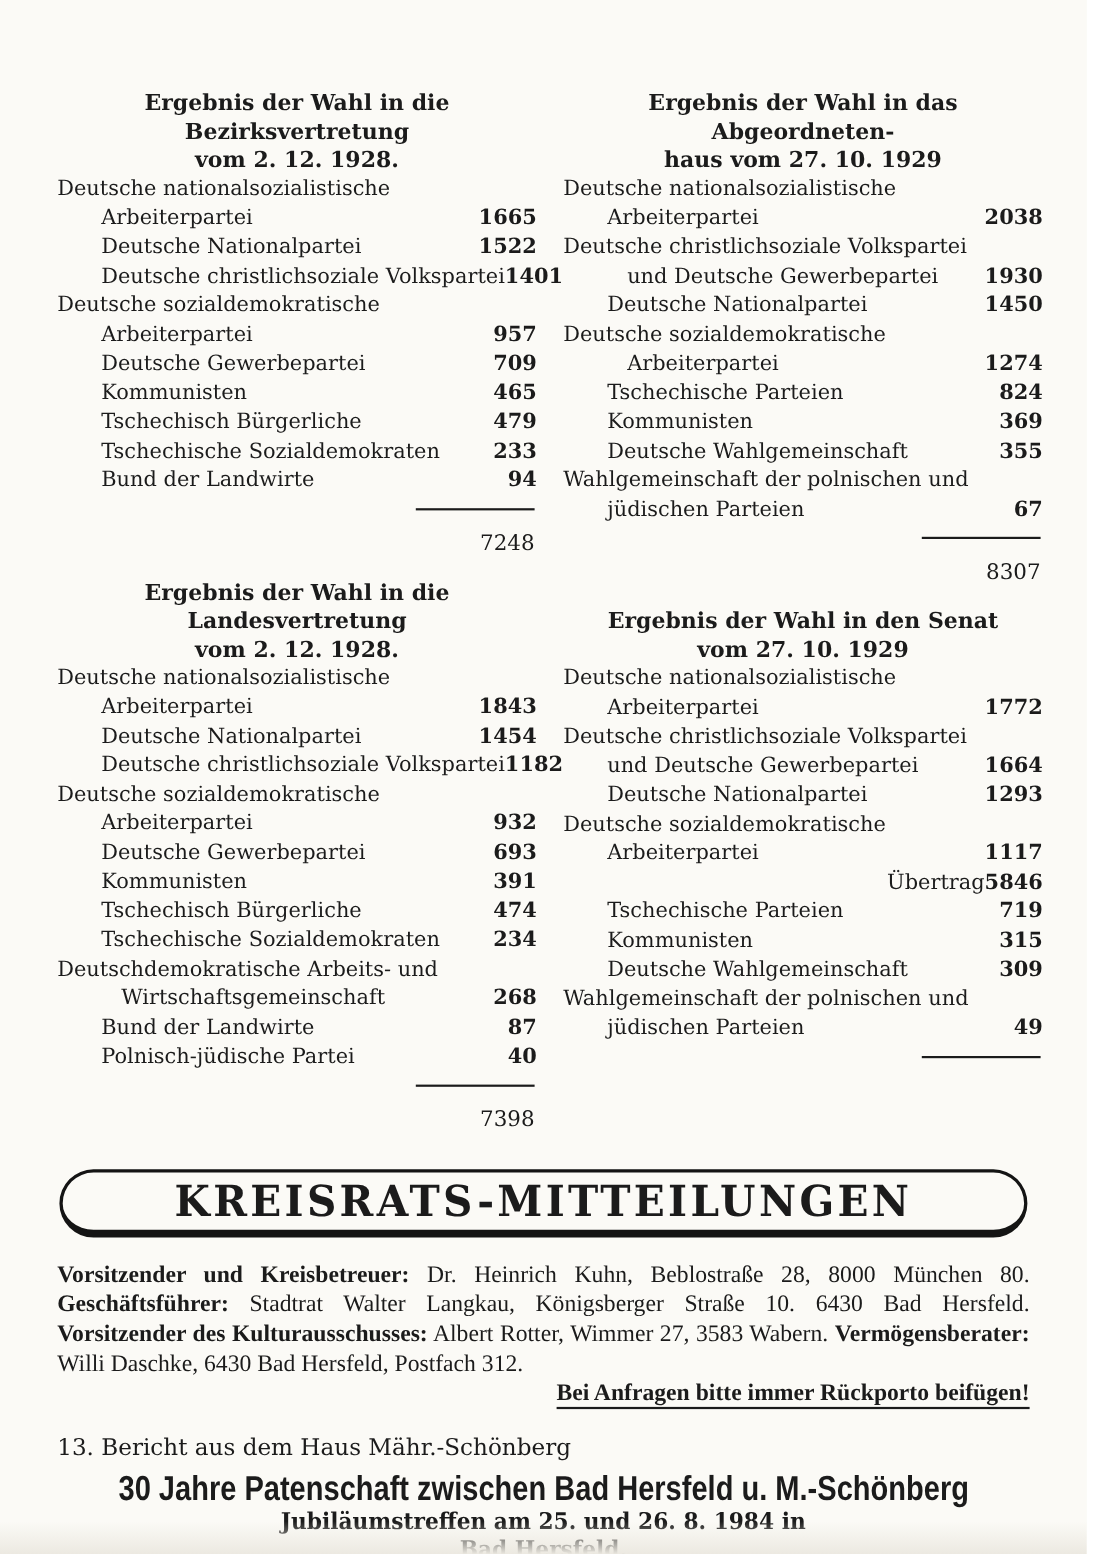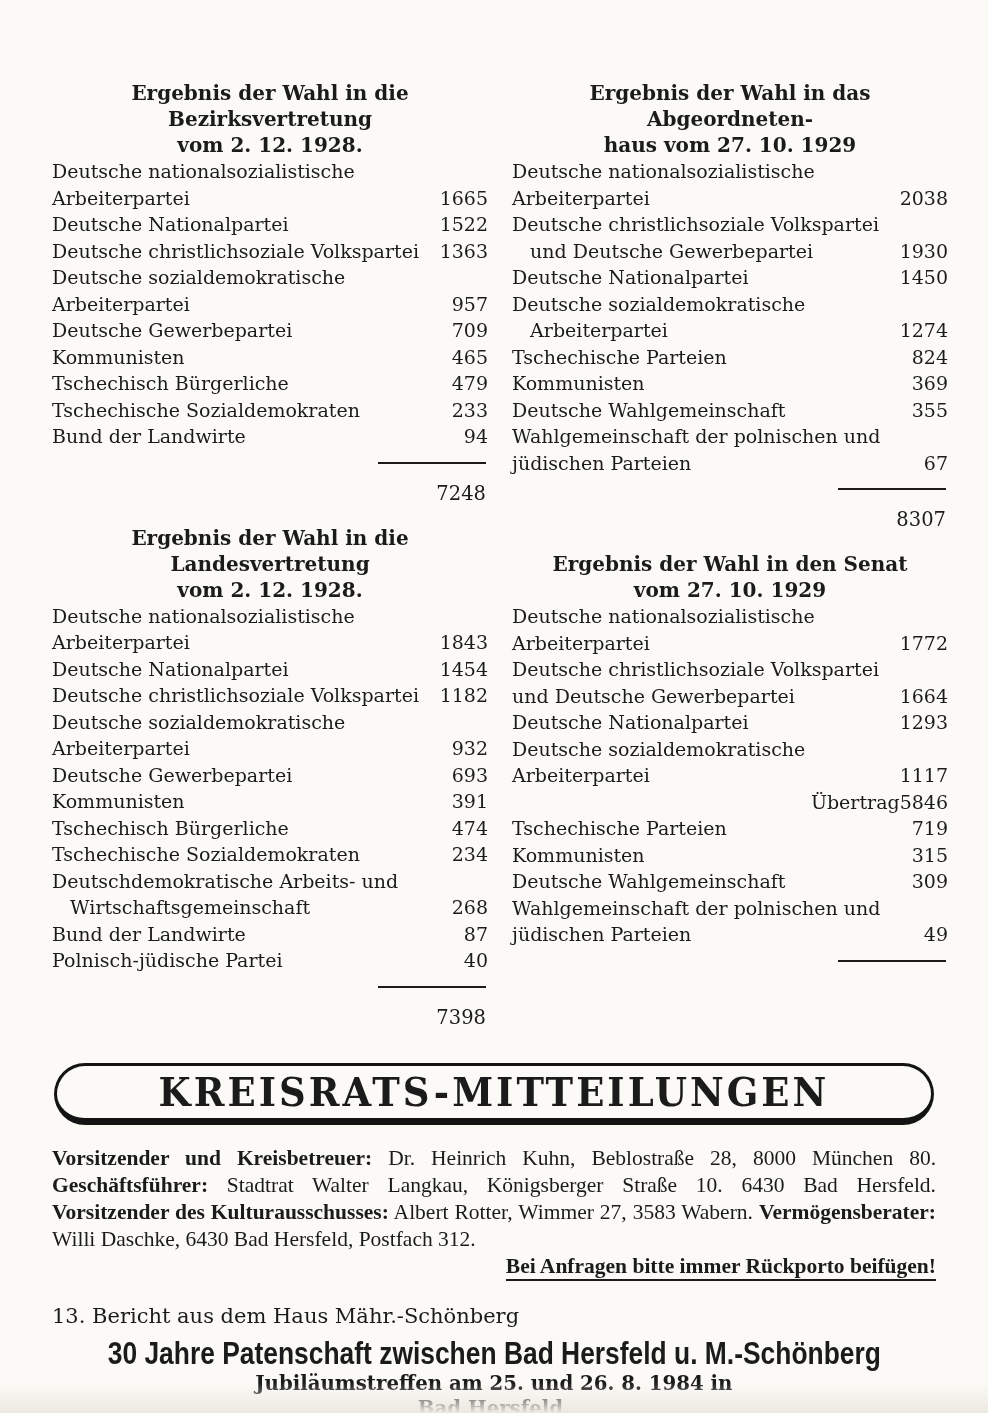--- a/index.html
+++ b/index.html
@@ -13,22 +13,22 @@
   }
   .content{padding:80px 52px 0 52px;}
   .cols2{display:flex;gap:24px;}
   .col{width:436px;flex:0 0 436px;}
 
   
   .tbl{margin-bottom:20px;}
   .tbl-title{font-weight:bold;font-size:20px;line-height:26px;text-align:center;}
   .tbl-line{font-size:19px;line-height:26.5px;white-space:pre;}
   .tbl-last{display:flex;justify-content:space-between;align-items:baseline;font-size:19px;line-height:26.5px;}
-  .tbl-label{white-space:pre;}
-  .tbl-value{font-size:19px;}
+  .tbl-label{white-space:pre;margin-left:40px;}
+  .tbl-value{font-size:19px;font-weight:bold;}
   .tbl-last.center .tbl-label{flex:1;text-align:right;}
   .tbl-rule{width:108px;border-top:2.5px solid #1b1b1b;margin:12px 2px 0 auto;}
   .tbl-total{text-align:right;padding-right:2px;margin-top:18px;font-size:19.5px;}
 
   
   .banner{
     margin:14px 2px 20px 2px;
     height:52px;
     border:3px solid #141414;
     border-bottom-width:7px;
@@ -99,21 +99,21 @@
             </div>
             <div class="tbl-row">
               <div class="tbl-last">
                 <span class="tbl-label">Deutsche Nationalpartei</span>
                 <span class="tbl-value">1522</span>
               </div>
             </div>
             <div class="tbl-row">
               <div class="tbl-last">
                 <span class="tbl-label">Deutsche christlichsoziale Volkspartei</span>
-                <span class="tbl-value">1363</span>
+                <span class="tbl-value">1401</span>
               </div>
             </div>
             <div class="tbl-row">
               <div class="tbl-line">Deutsche sozialdemokratische</div>
               <div class="tbl-last">
                 <span class="tbl-label">Arbeiterpartei</span>
                 <span class="tbl-value">957</span>
               </div>
             </div>
             <div class="tbl-row">

